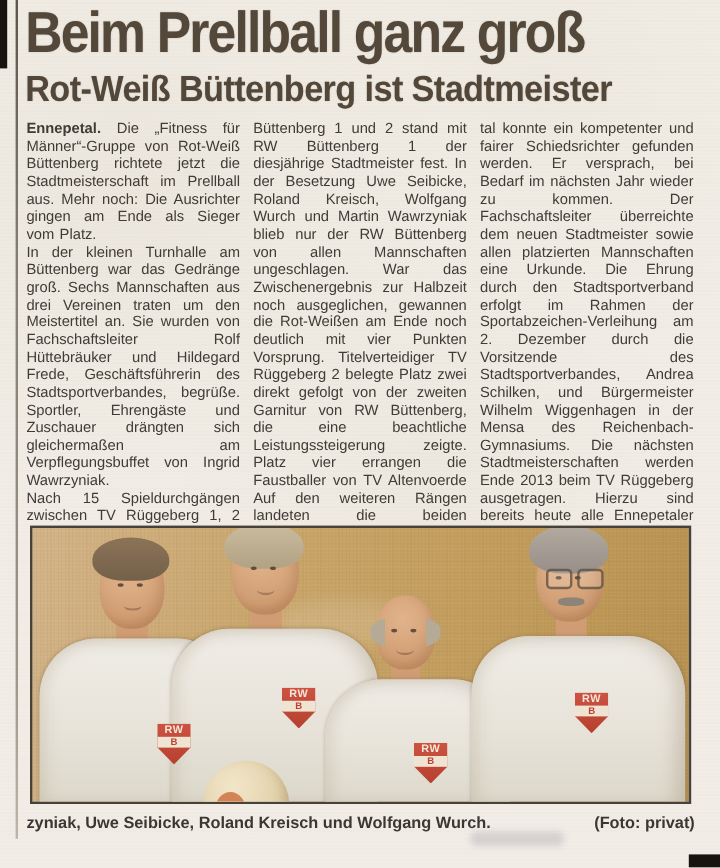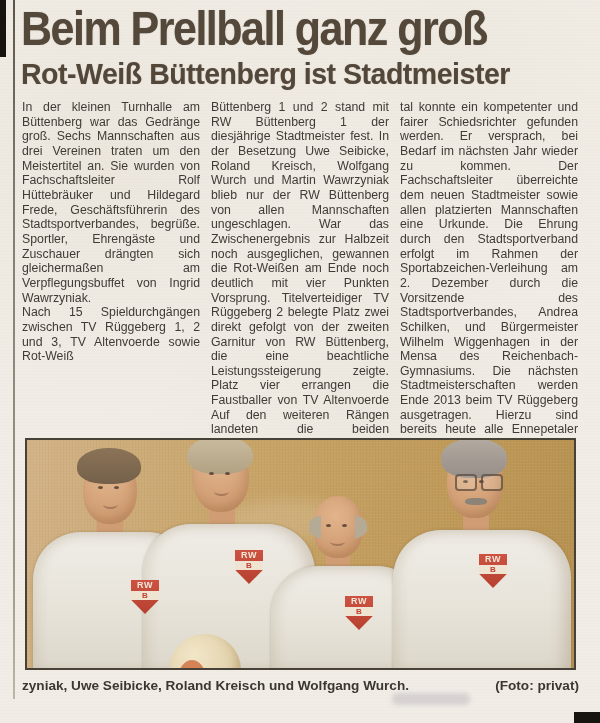--- a/index.html
+++ b/index.html
@@ -112,21 +112,21 @@
     border-radius:4px;background:rgba(255,255,255,.14);}
   .m4-stache{left:438px;top:58px;width:22px;height:7px;background:#8d8377;border-radius:40%;z-index:6;}
   .m4-neck{left:436px;top:70px;width:26px;height:26px;}
   .m4-torso{left:366px;top:90px;width:178px;height:142px;}
   .m4-shield{left:452px;top:114px;}
 
   .shield{width:28px;height:34px;z-index:7;
     clip-path:polygon(0 0,100% 0,100% 58%,50% 100%,0 58%);
     background:linear-gradient(#cd5242,#b6402f);
     display:flex;flex-direction:column;align-items:center;justify-content:flex-start;
-    text-align:center;}
+    text-align:center;margin-top:23px;}
   .shield .rw{font-size:9px;font-weight:bold;color:#f3e8da;line-height:11px;letter-spacing:.5px;}
   .shield .b{font-size:8px;font-weight:bold;color:#c0402f;background:#efe4d2;
     width:100%;line-height:9px;}
 
   .ball{left:142px;top:194px;width:72px;height:72px;border-radius:50%;z-index:8;
     background:radial-gradient(circle at 35% 30%, #f2e6c9, #e3d3ad 55%, #c9b388);
     box-shadow:inset -5px -6px 10px rgba(150,120,70,.3);}
   .ball-mark{left:10px;top:26px;width:26px;height:32px;border-radius:50%;
     background:rgba(205,108,60,.8);}
 
@@ -144,20 +144,21 @@
 
   <div class="edge-bar"></div>
   <div class="fold-rule"></div>
   <div class="corner-mark"></div>
 
   <div class="headline">Beim Prellball ganz groß</div>
   <div class="subheadline">Rot-Weiß Büttenberg ist Stadtmeister</div>
 
   <div class="columns">
     <div class="col">
+      <p><span class="lead">Ennepetal.</span> <span>Die „Fitness für Männer“-Gruppe von Rot-Weiß Büttenberg richtete jetzt die Stadtmeisterschaft im Prellball aus. Mehr noch: Die Ausrichter gingen am Ende als Sieger vom Platz.</span></p>
       <p>In der kleinen Turnhalle am Büttenberg war das Gedränge groß. Sechs Mannschaften aus drei Vereinen traten um den Meistertitel an. Sie wurden von Fachschaftsleiter Rolf Hüttebräuker und Hildegard Frede, Geschäftsführerin des Stadtsportverbandes, begrüße. Sportler, Ehrengäste und Zuschauer drängten sich gleichermaßen am Verpflegungsbuffet von Ingrid Wawrzyniak.</p>
       <p>Nach 15 Spieldurchgängen zwischen TV Rüggeberg 1, 2 und 3, TV Altenvoerde sowie Rot-Weiß</p>
     </div>
     <div class="col">
       <p>Büttenberg 1 und 2 stand mit RW Büttenberg 1 der diesjährige Stadtmeister fest. In der Besetzung Uwe Seibicke, Roland Kreisch, Wolfgang Wurch und Martin Wawrzyniak blieb nur der RW Büttenberg von allen Mannschaften ungeschlagen. War das Zwischenergebnis zur Halbzeit noch ausgeglichen, gewannen die Rot-Weißen am Ende noch deutlich mit vier Punkten Vorsprung. Titelverteidiger TV Rüggeberg 2 belegte Platz zwei direkt gefolgt von der zweiten Garnitur von RW Büttenberg, die eine beachtliche Leistungssteigerung zeigte. Platz vier errangen die Faustballer von TV Altenvoerde Auf den weiteren Rängen landeten die beiden Rüggeberger Mannschaften 1 und 3.</p>
 
     </div>
     <div class="col">
       <p>tal konnte ein kompetenter und fairer Schiedsrichter gefunden werden. Er versprach, bei Bedarf im nächsten Jahr wieder zu kommen. Der Fachschaftsleiter überreichte dem neuen Stadtmeister sowie allen platzierten Mannschaften eine Urkunde. Die Ehrung durch den Stadtsportverband erfolgt im Rahmen der Sportabzeichen-Verleihung am 2. Dezember durch die Vorsitzende des Stadtsportverbandes, Andrea Schilken, und Bürgermeister Wilhelm Wiggenhagen in der Mensa des Reichenbach-Gymnasiums. Die nächsten Stadtmeisterschaften werden Ende 2013 beim TV Rüggeberg ausgetragen. Hierzu sind bereits heute alle Ennepetaler Mannschaften herzlich eingeladen.</p>
     </div>

